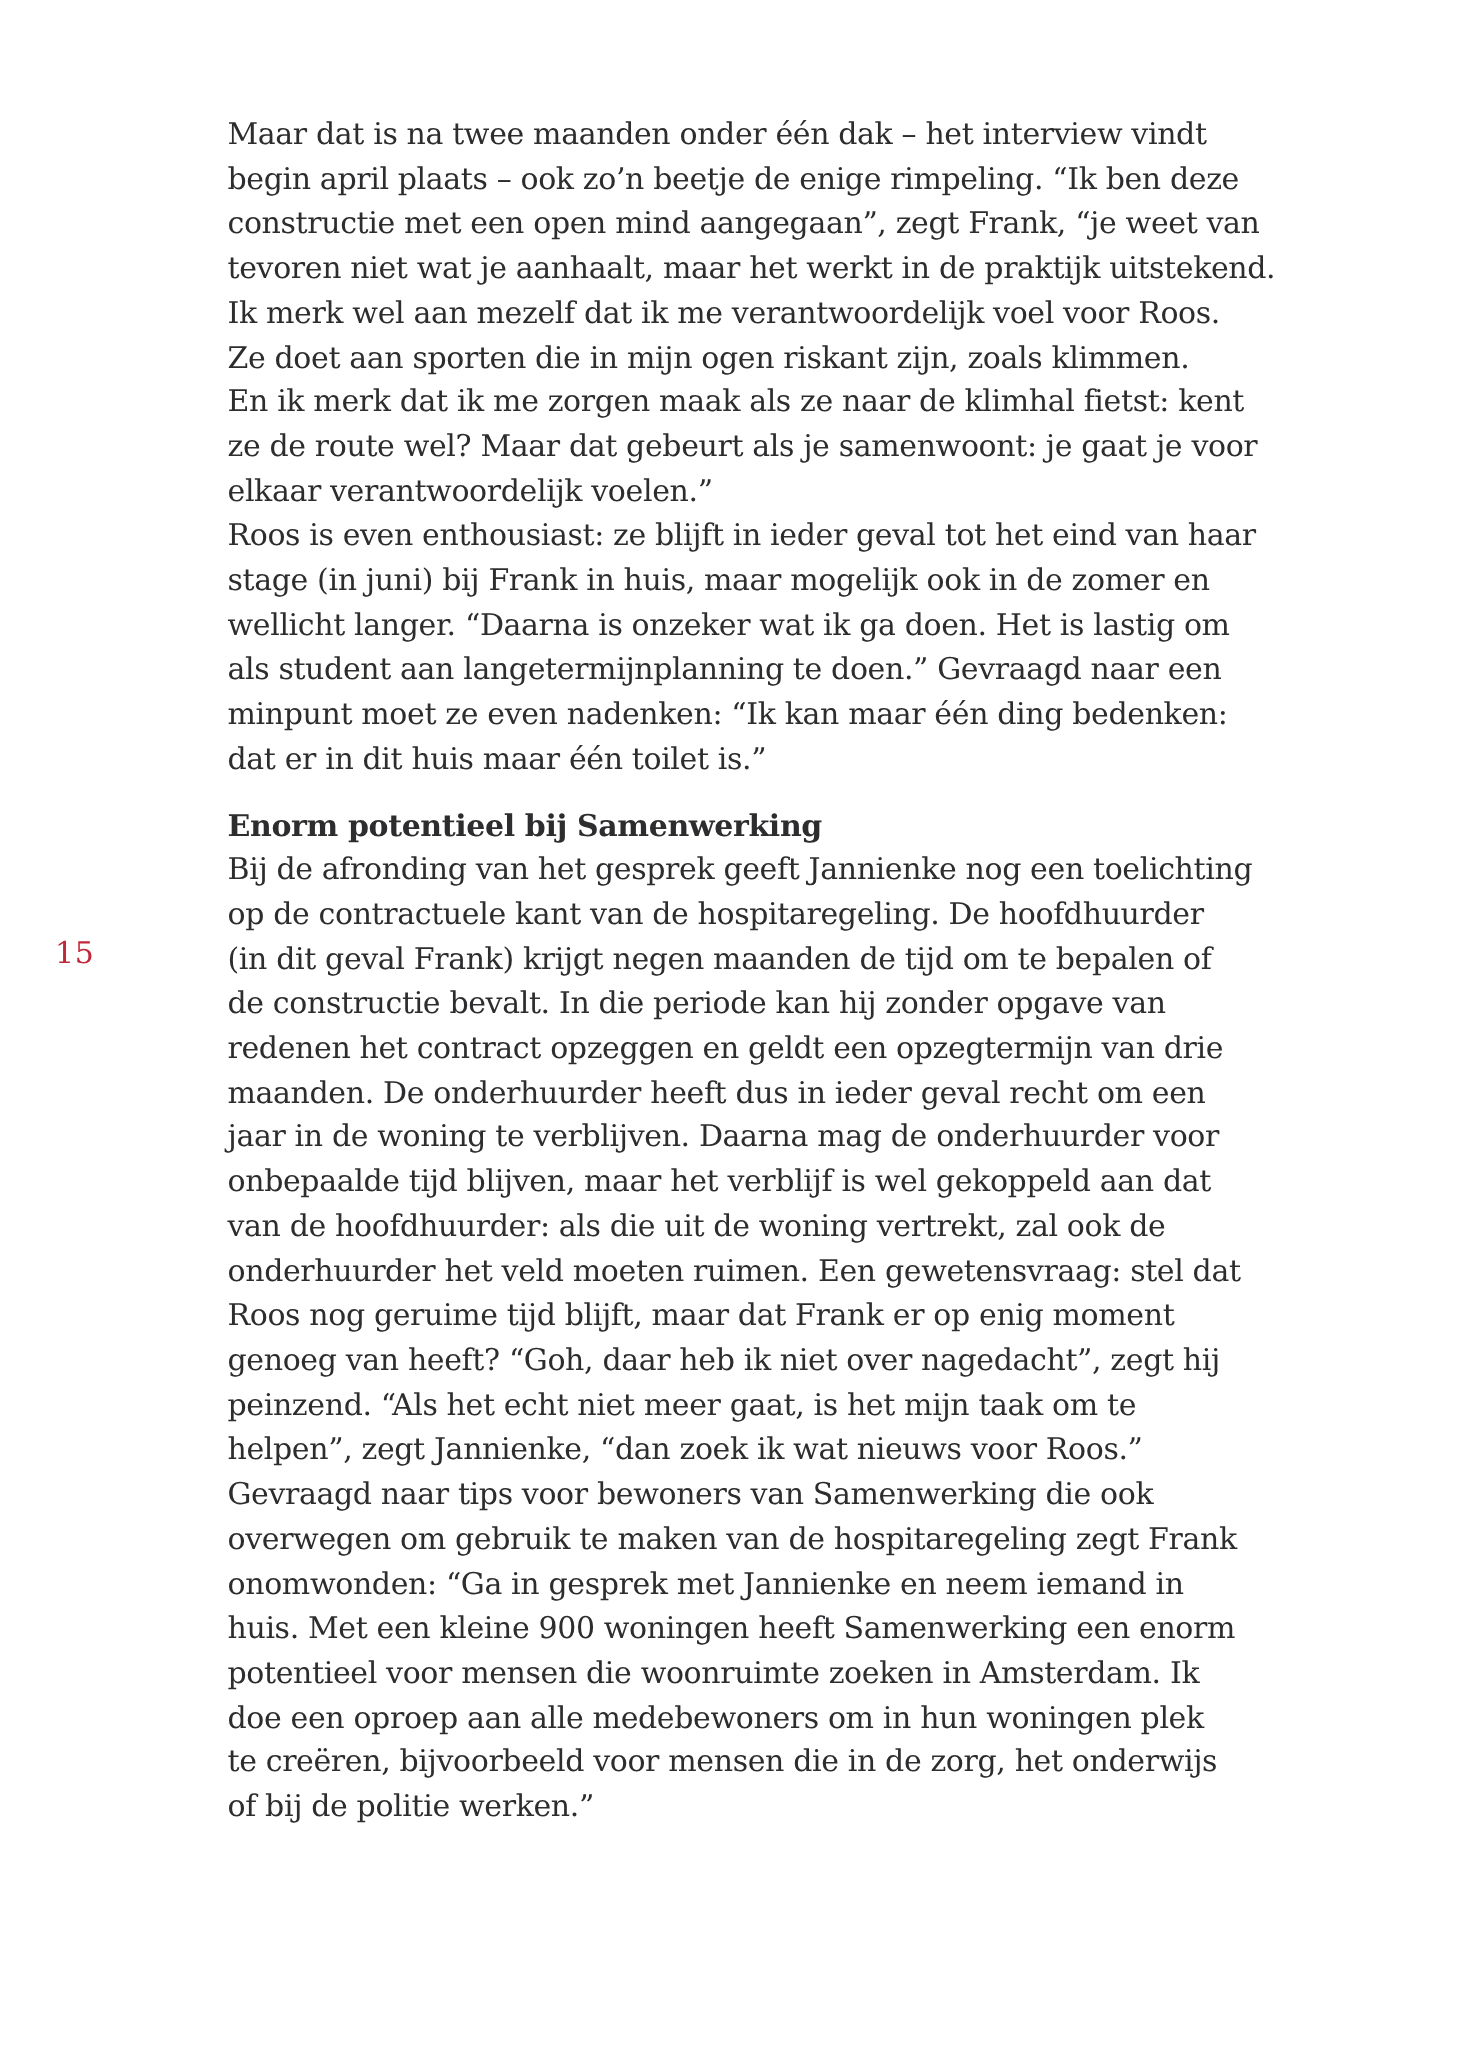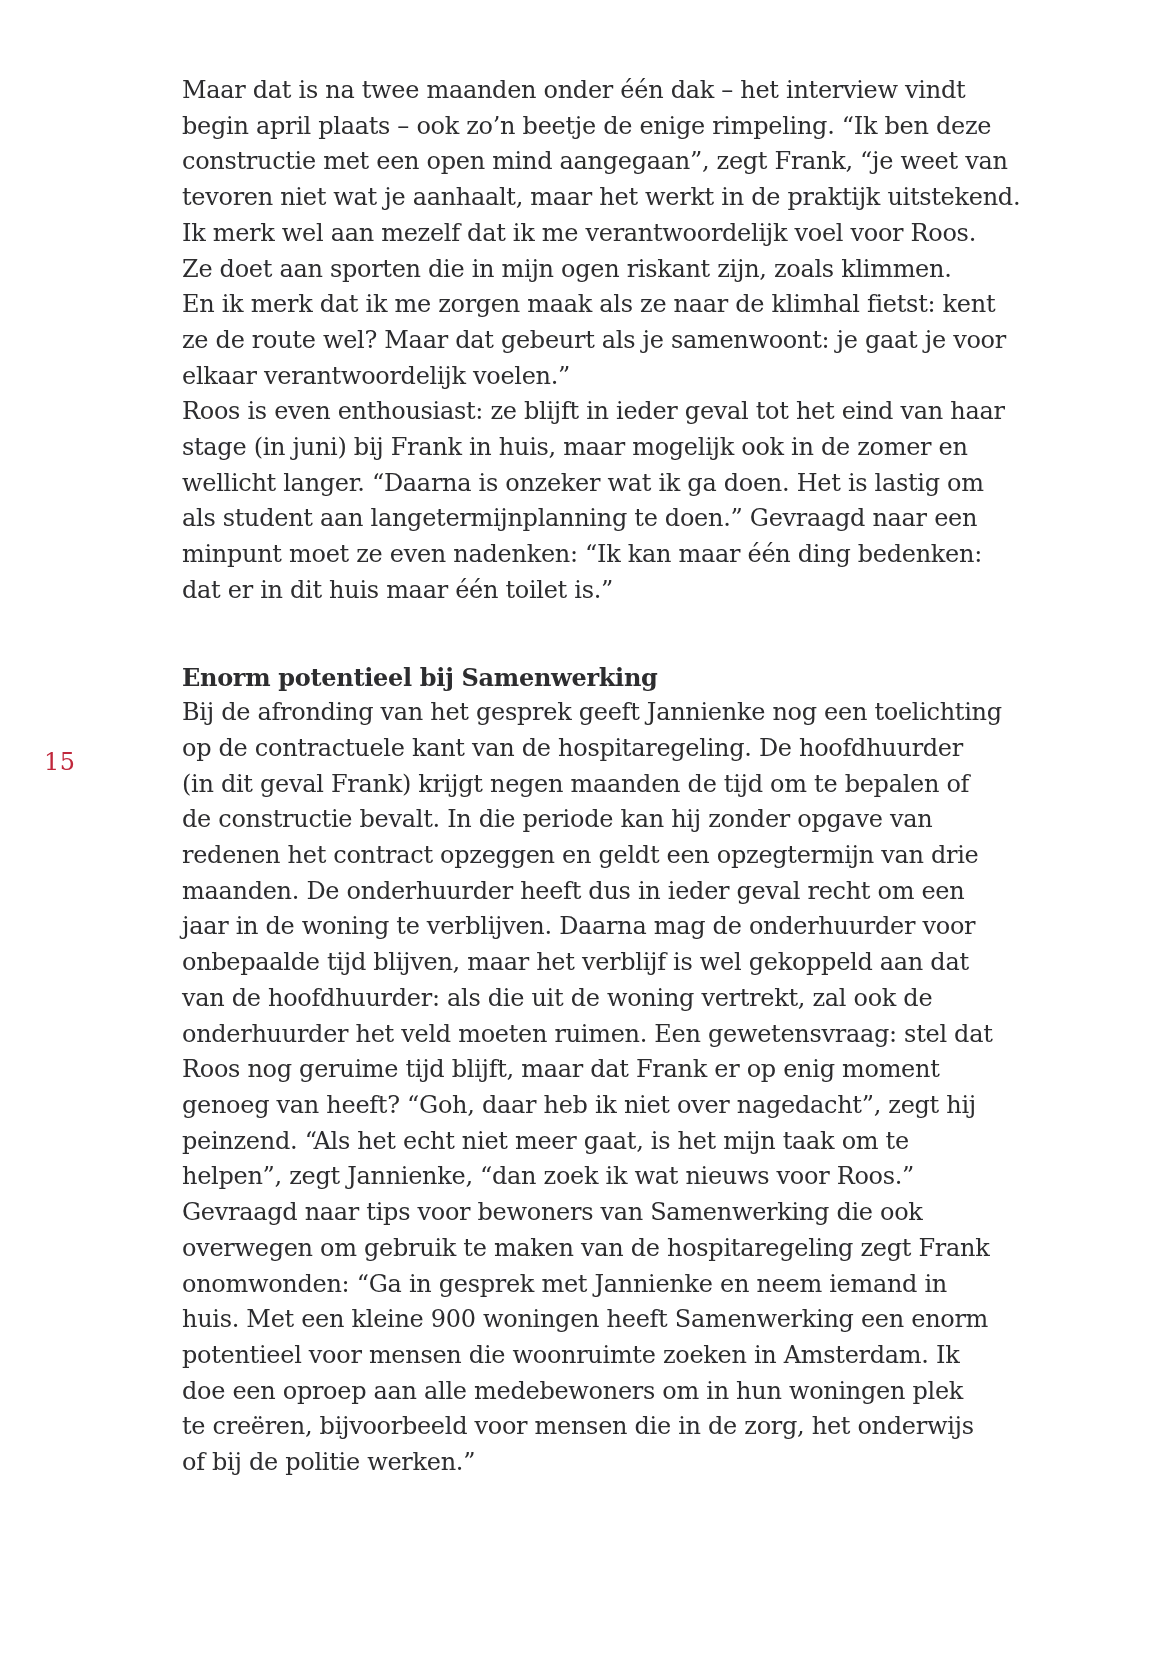--- a/index.html
+++ b/index.html
@@ -18,37 +18,37 @@
     top: 748px;
     font-size: 24px;
     font-weight: normal;
     letter-spacing: 0.5px;
     color: #c0273b;
     font-family: "DejaVu Serif", serif;
   }
   .text-column {
     position: absolute;
     left: 182px;
-    top: 73px;
+    top: 90px;
     width: 900px;
   }
   .body-text {
     font-size: 24px;
     line-height: 35.7px;
     letter-spacing: -0.3px;
     color: #2d2d2f;
     white-space: pre-line;
   }
   .section-heading {
     font-size: 24px;
     line-height: 35.7px;
     letter-spacing: -0.3px;
     font-weight: bold;
     color: #2d2d2f;
-    margin-top: 51px;
+    margin-top: 17px;
     white-space: pre-line;
   }
 </style>
 </head>
 <body>
 
 <div class="page">
 
   <div class="page-number">15</div>
 

